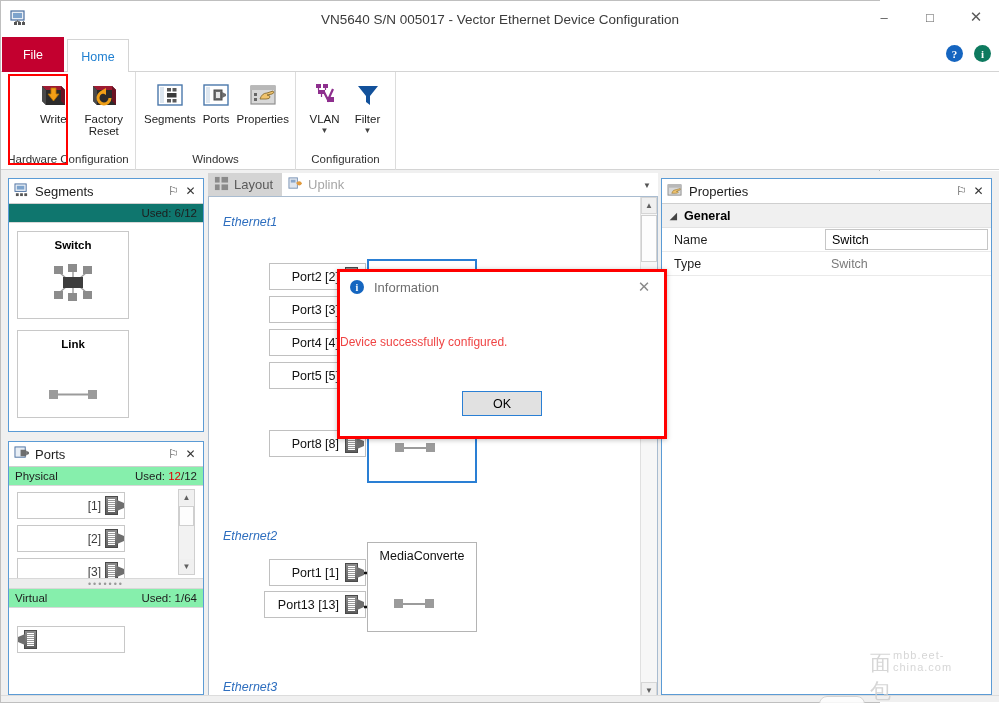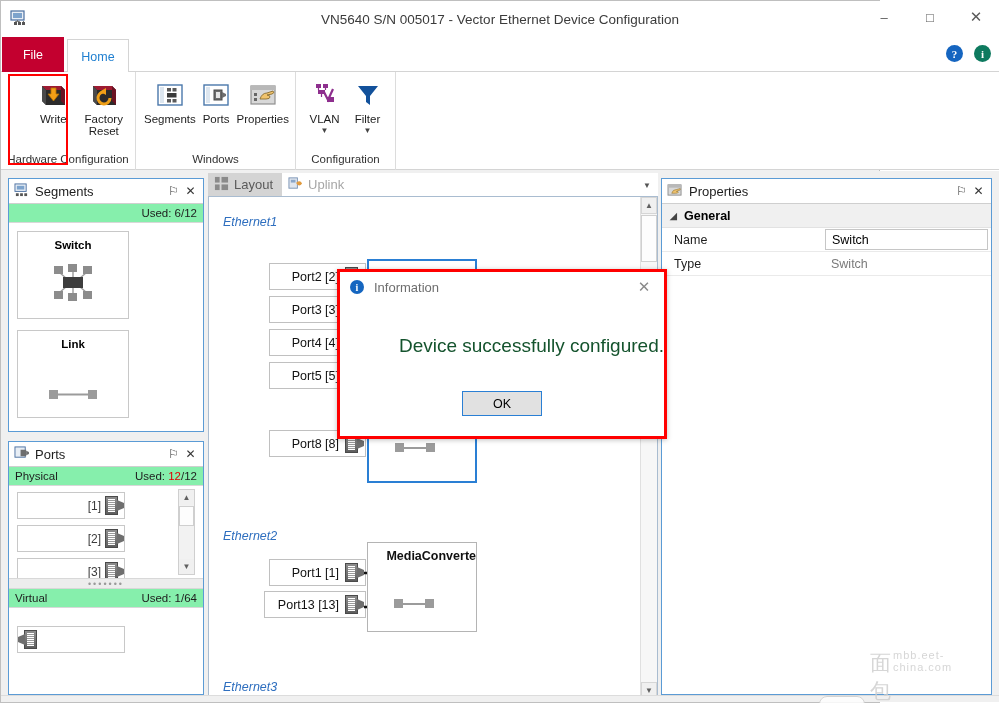--- a/index.html
+++ b/index.html
@@ -101,21 +101,21 @@
     padding:0 4px 0 5px; background:#ffffff; border-bottom:1px solid #cfcfcf;
     font-size:13px; color:#1d1d1d;
   }
   .panel-hdr .ptitle { margin-left:6px; flex:1; }
   .panel-hdr .pbtn { width:17px; height:18px; display:flex; align-items:center; justify-content:center;
     color:#333; font-size:12px; }
 
   
   #segments { left:7px; top:7px; width:196px; height:254px; }
   .usedbar {
-    height:19px; background:#86efac; border-bottom:1px solid #d8d8d8;
+    height:19px; background:#0f766e; border-bottom:1px solid #d8d8d8;
     display:flex; align-items:center; justify-content:flex-end;
     padding-right:6px; font-size:11.5px; color:#1d1d1d;
   }
   .segbody { padding:8px 0 0 8px; }
   .segcard {
     width:112px; height:88px; border:1px solid #c8c8c8; background:#fff;
     margin-bottom:11px; position:relative;
   }
   .segcard .cap { text-align:center; font-weight:bold; font-size:11.5px; margin-top:7px; }
 
@@ -198,21 +198,21 @@
     position:absolute; height:27px; border:1px solid #c0c0c0; background:#fff;
     display:flex; align-items:center; justify-content:flex-end; padding-right:1px;
     font-size:12.5px; color:#111;
   }
   .portbox .pname { padding-right:6px; white-space:nowrap; }
   .devbox {
     position:absolute; border:1px solid #b4b4b4; background:#fff;
   }
   .devbox.sel { border:2px solid #2a7fd4; }
   .devbox .dname {
-    text-align:right; font-weight:bold; font-size:12.5px; margin-top:6px;
+    text-align:center; font-weight:normal; font-size:12.5px; margin-top:6px;
     overflow:hidden; white-space:nowrap; color:#111;
   }
   .linkglyph { position:absolute; display:flex; align-items:center; }
   .linkglyph .sq { width:9px; height:9px; background:#9b9b9b; }
   .linkglyph .ln { width:22px; height:2px; background:#9b9b9b; }
 
   
   #props { left:660px; top:7px; width:331px; height:517px; }
   .grprow {
     height:24px; display:flex; align-items:center; padding-left:8px;
@@ -235,21 +235,21 @@
   }
   .dlg-hdr { height:30px; display:flex; align-items:center; padding:0 0 0 10px; }
   .dlg-hdr .dinfo {
     width:14px; height:14px; border-radius:50%; background:#1566c0; color:#fff;
     font-size:10px; font-weight:bold; display:flex; align-items:center; justify-content:center;
     font-family:"Liberation Serif", serif;
   }
   .dlg-hdr .dttl { margin-left:10px; font-size:13px; color:#6e6e6e; flex:1; }
   .dlg-hdr .dx { width:40px; height:28px; display:flex; align-items:center;
     justify-content:center; color:#8a8a8a; font-size:15px; }
-  .dlg-msg { text-align:right; margin-top:33px; font-size:19px; color:#14532d; }
+  .dlg-msg { text-align:left; margin-top:33px; font-size:12px; color:#ef4444; }
   .dlg-ok {
     position:absolute; left:122px; bottom:20px; width:80px; height:25px;
     background:#e1e1e1; border:1px solid #2a7fd4;
     display:flex; align-items:center; justify-content:center; font-size:12.5px;
   }
 
   
   .wm { position:absolute; left:818px; top:648px; display:flex; align-items:center; gap:5px;
     z-index:60; opacity:.85; }
   .wm .logo { width:46px; height:46px; border:1px solid #cfcfcf; border-radius:8px;

